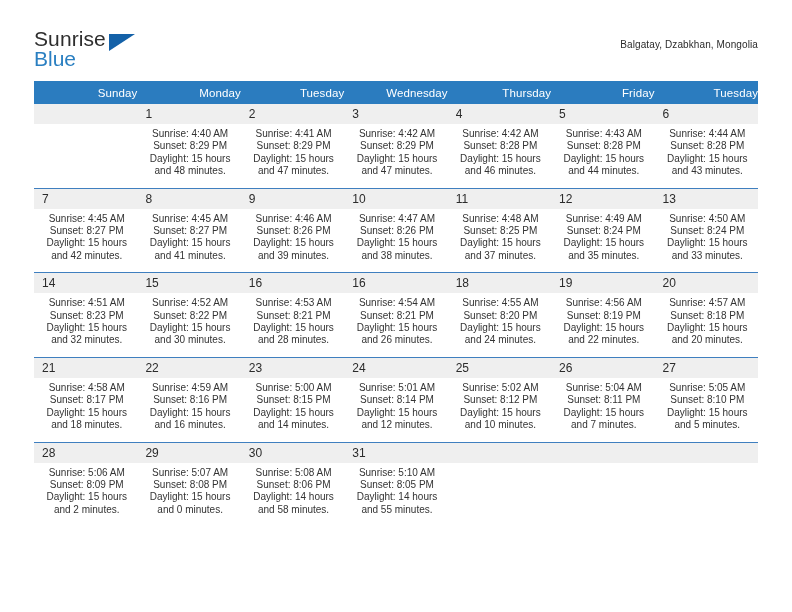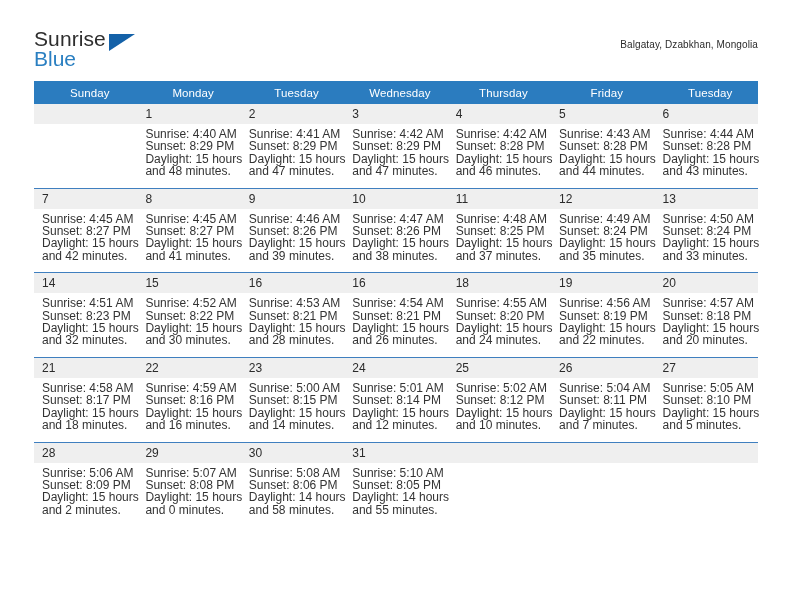--- a/index.html
+++ b/index.html
@@ -81,21 +81,21 @@
     width: 724px;
     margin-top: 9px;
     border-collapse: collapse;
     table-layout: fixed;
   }
   .calendar th {
     background: #2b7cbf;
     color: #ffffff;
     font-size: 11.5px;
     font-weight: normal;
-    text-align: center;
+    text-align: right;
     padding: 5px 0 5px 8px;
     height: 13px;
     letter-spacing: 0.1px;
   }
   .calendar td {
     vertical-align: top;
     padding: 0;
     width: 103.4px;
   }
   .week-row > td {
@@ -110,25 +110,26 @@
     color: #2b2b2b;
     padding: 4px 0 3px 8px;
     height: 13px;
     line-height: 13px;
   }
   .daynum.empty {
     color: transparent;
   }
   .details {
     padding: 4px 6px 10px 8px;
-    font-size: 12px;
+    font-size: 10px;
     line-height: 12.4px;
     color: #333333;
     min-height: 58px;
     box-sizing: border-box;
+    text-align: center;
   }
   .details div {
     white-space: nowrap;
   }
   .cell-empty .details {
     min-height: 58px;
   }
 </style>
 </head>
 <body>

